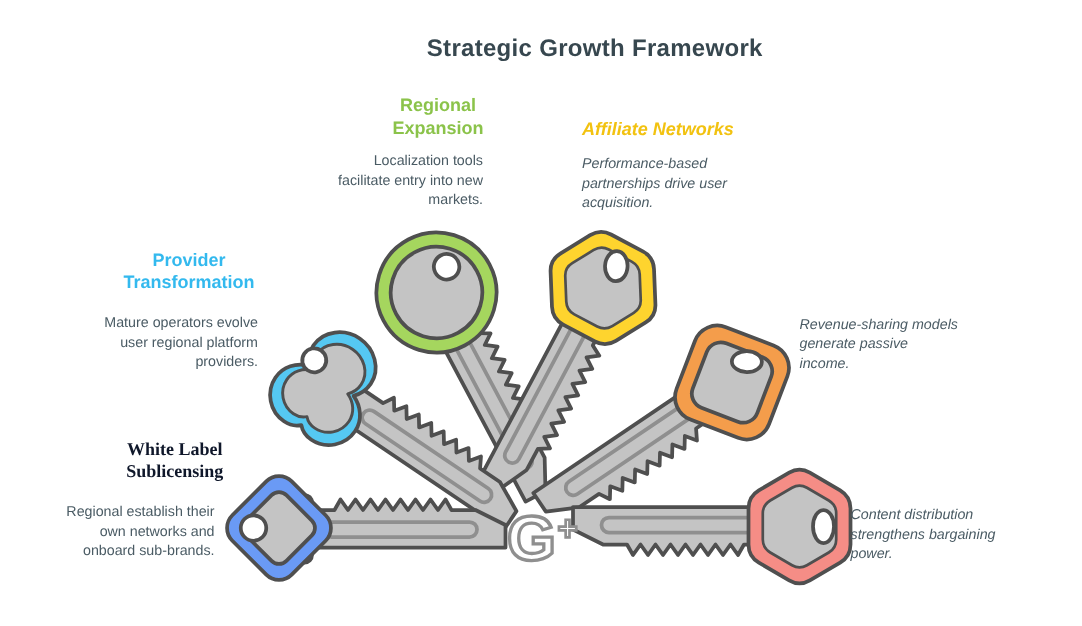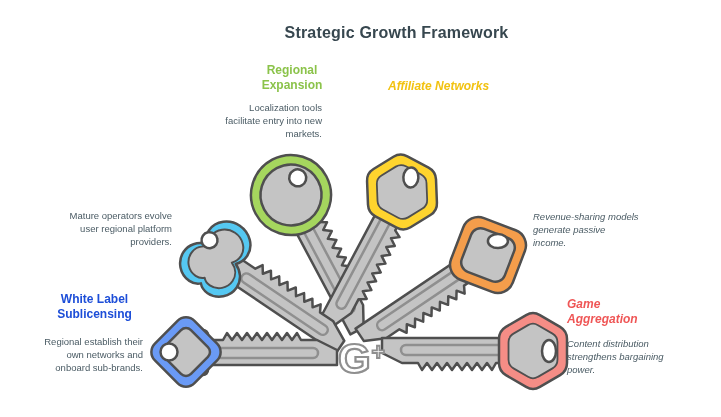--- a/index.html
+++ b/index.html
@@ -119,36 +119,39 @@
     </svg>
   </div>
 
   <h3 class="item-title ta-c" style="left: 233px; top: 63px; width: 118px; color: rgb(139, 195, 74);">Regional
 Expansion</h3>
   <p class="item-desc ta-r" style="left:192px; top:101px; width:130px;">Localization tools
 facilitate entry into new
 markets.</p>
 
   <h3 class="item-title ta-l" style="left: 388px; top: 79px; width: 130px; color: rgb(242, 194, 16);">Affiliate Networks</h3>
+  <p class="item-desc ta-l" style="left:388px; top:103px; width:135px;">Performance-based
+partnerships drive user
+acquisition.</p>
 
+  <h3 class="item-title ta-c" style="left: 65px; top: 166px; width: 122px; color: rgb(51, 185, 238);">Provider
+Transformation</h3>
   <p class="item-desc ta-r" style="left:42px; top:209px; width:130px;">Mature operators evolve
 user regional platform
 providers.</p>
 
   <p class="item-desc ta-l" style="left:533px; top:210px; width:130px;">Revenue-sharing models
 generate passive
 income.</p>
 
-  <h3 class="item-title ta-c" style="left: 37px; top: 292px; width: 115px; color: #1d4ed8;">White Label
+  <h3 class="item-title ta-c" style="left: 59px; top: 292px; width: 115px; color: #0f172a; font-family: Liberation Serif, serif;">White Label
 Sublicensing</h3>
   <p class="item-desc ta-r" style="left:15px; top:335px; width:128px;">Regional establish their
 own networks and
 onboard sub-brands.</p>
 
-  <h3 class="item-title ta-l" style="left: 567px; top: 297px; width: 95px; color: rgb(239, 86, 86);">Game
-Aggregation</h3>
   <p class="item-desc ta-l" style="left:567px; top:337px; width:125px;">Content distribution
 strengthens bargaining
 power.</p>
 
   <div class="center-logo"><span class="logo-g">G</span><span class="logo-plus">+</span></div>
 
 </div>
 
 </body></html>

